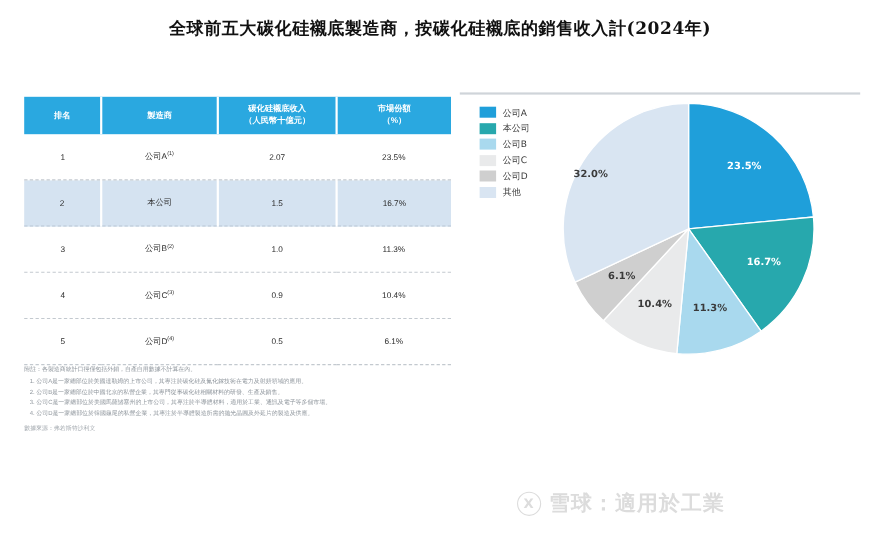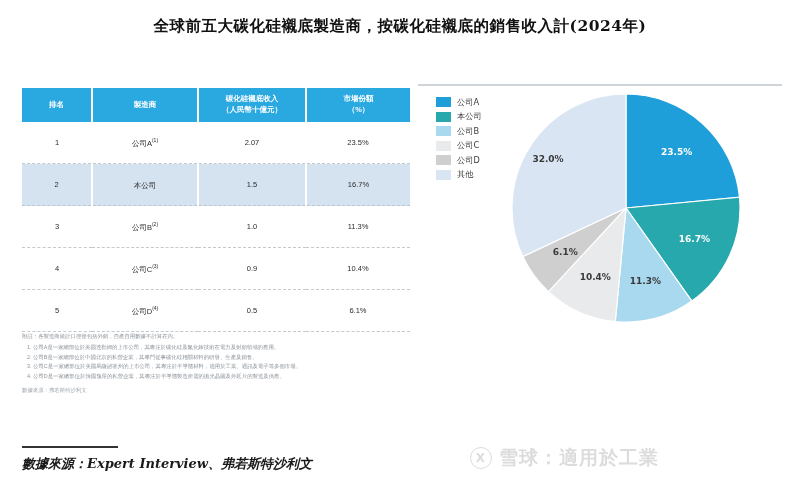--- a/index.html
+++ b/index.html
@@ -229,28 +229,24 @@
           <path d="M 116 116 L 105.27165228168944 229.49406396475115 A 114 114 0 0 1 38.48531482564425 199.59110946937187 Z" fill="#E9EAEB" stroke="#ffffff" stroke-width="1.2"></path>
           <path d="M 116 116 L 38.48531482564425 199.59110946937187 A 114 114 0 0 1 12.849716018873792 164.5388392384183 Z" fill="#CFCFCF" stroke="#ffffff" stroke-width="1.2"></path>
           <path d="M 116 116 L 12.849716018873792 164.5388392384183 A 114 114 0 0 1 115.99999999999999 2 Z" fill="#D9E5F2" stroke="#ffffff" stroke-width="1.2"></path>
         </svg>
       <div id="pie-labels">
           <div class="pie-label" style="color: rgb(255, 255, 255); left: 166.637px; top: 60.3502px; transform: translate(-50%, -50%);">23.5%</div>
           <div class="pie-label" style="color: rgb(255, 255, 255); left: 184.378px; top: 147.393px; transform: translate(-50%, -50%);">16.7%</div>
           <div class="pie-label" style="color: rgb(58, 58, 58); left: 135.397px; top: 188.697px; transform: translate(-50%, -50%);">11.3%</div>
           <div class="pie-label" style="color: rgb(58, 58, 58); left: 85.2532px; top: 184.671px; transform: translate(-50%, -50%);">10.4%</div>
           <div class="pie-label" style="color: rgb(58, 58, 58); left: 55.2688px; top: 160.416px; transform: translate(-50%, -50%);">6.1%</div>
-          <div class="pie-label" style="color: rgb(58, 58, 58); left: 38px; top: 67.1326px; transform: translate(-50%, -50%); text-align: center;">32.0%</div>
+          <div class="pie-label" style="color: rgb(58, 58, 58); left: 27px; top: 67.1326px; transform: translate(-50%, -50%); text-align: center;">32.0%</div>
         </div>
     </div>
   </div>
 
-  <div class="footer">
-    <div class="footer-rule"></div>
-    <div class="footer-text">數據來源：Expert Interview、弗若斯特沙利文</div>
-  </div>
 
   <div class="watermark">
     <span class="wm-circle">X</span>
     <span>雪球：適用於工業</span>
   </div>
 
 </div>
 
 </body></html>

